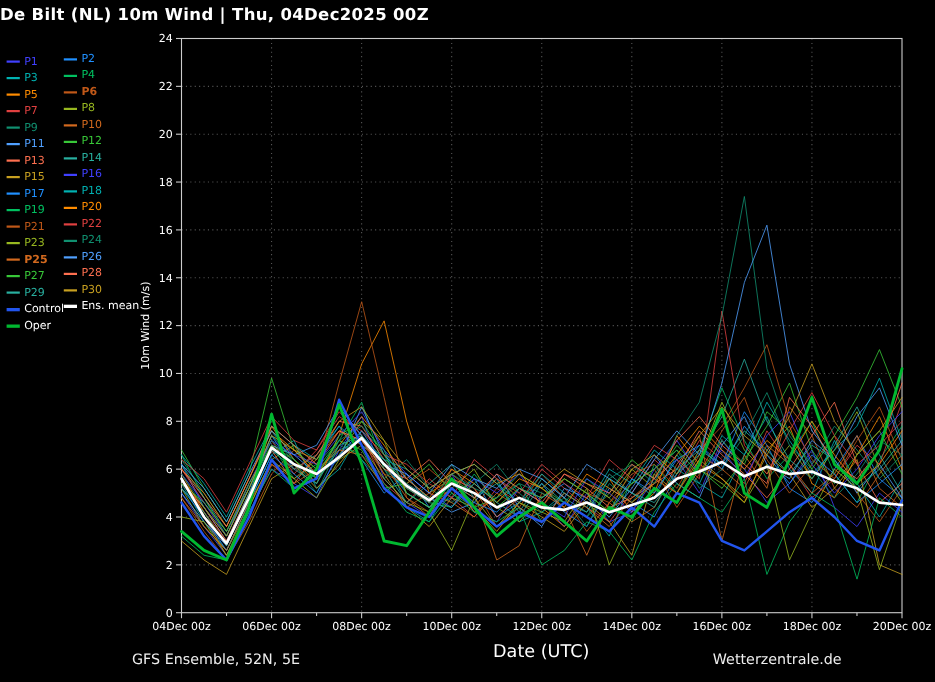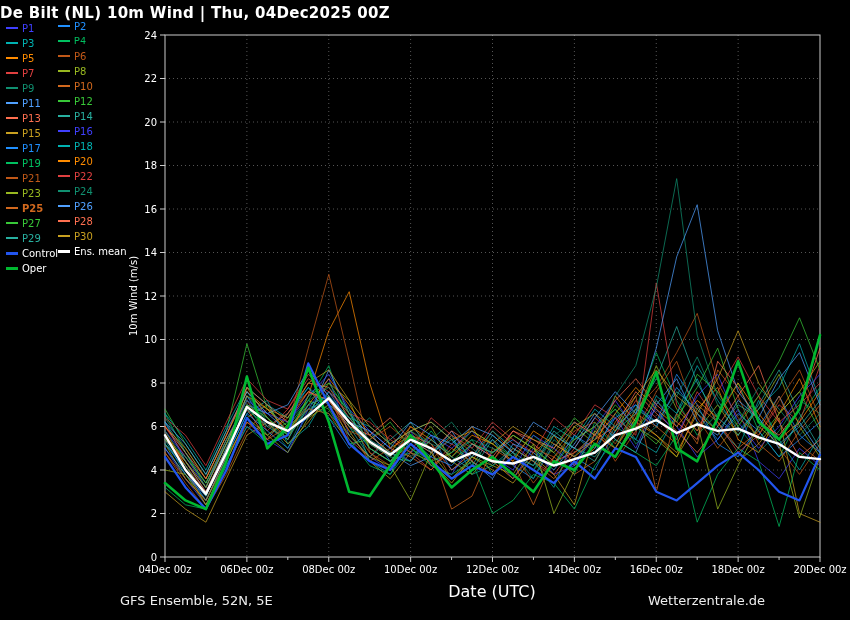--- a/index.html
+++ b/index.html
@@ -1,21 +1,21 @@
 <!DOCTYPE html>
 <html><head>
 <meta charset="utf-8">
 <style>
   html,body{margin:0;padding:0;background:#000;}
   .page{position:relative;width:850px;height:620px;background:#000;color:#fff;
         font-family:"DejaVu Sans","Liberation Sans",sans-serif;overflow:hidden;}
   .title{position:absolute;top:4px;left:0;width:100%;
          font-size:15px;font-weight:bold;letter-spacing:0.3px;}
   svg#plot{position:absolute;top:0;left:0;}
-  .legend{position:absolute;left:6px;top:18px;width:150px;z-index:2;}
+  .legend{position:absolute;left:6px;top:46px;width:150px;z-index:2;}
   .legend-row{display:flex;height:15px;line-height:15px;}
   .legend-cell1{width:52px;}
   .legend-item{white-space:nowrap;font-size:10px;}
   .legend-dash{display:inline-block;width:12px;height:2px;margin-right:4px;
                vertical-align:middle;}
   .legend-dash.thick{height:3px;}
   .legend-lbl{vertical-align:middle;}
   .ylabel{position:absolute;left:133px;top:296px;transform:translate(-50%,-50%) rotate(-90deg);
           font-size:10px;white-space:nowrap;color:#fff;}
   .xlabel{position:absolute;left:492px;top:582px;transform:translateX(-50%);
@@ -138,25 +138,25 @@
       <polyline points="165.0,483.1 185.5,500.4 205.9,509.1 226.4,461.3 246.9,376.5 267.3,448.3 287.8,426.5 308.3,367.8 328.8,422.1 349.2,491.8 369.7,496.1 390.2,465.6 410.6,435.2 431.1,461.3 451.6,487.4 472.0,470.0 492.5,456.9 513.0,474.4 533.4,491.8 553.9,461.3 574.4,470.0 594.8,443.9 615.3,456.9 635.8,422.1 656.3,372.1 676.7,448.3 697.2,461.3 717.7,417.8 738.1,361.3 758.6,422.1 779.1,439.6 799.5,409.1 820.0,335.1" fill="none" stroke="#00b830" stroke-width="2.6" stroke-linejoin="round" stroke-linecap="round" opacity="1"></polyline>
       <polyline points="165.0,435.2 185.5,470.0 205.9,493.9 226.4,452.6 246.9,406.9 267.3,422.1 287.8,430.9 308.3,415.6 328.8,398.2 349.2,422.1 369.7,441.7 390.2,454.8 410.6,439.6 431.1,448.3 451.6,461.3 472.0,452.6 492.5,461.3 513.0,463.5 533.4,456.9 553.9,465.6 574.4,459.1 594.8,452.6 615.3,435.2 635.8,428.7 656.3,420.0 676.7,433.0 697.2,424.3 717.7,430.9 738.1,428.7 758.6,437.4 779.1,443.9 799.5,456.9 820.0,459.1" fill="none" stroke="#ffffff" stroke-width="2.4" stroke-linejoin="round" stroke-linecap="round" opacity="1"></polyline>
     </svg>
   <div id="legend" class="legend">
       <div class="legend-row">
         <span class="legend-cell1"><span class="legend-item"><span class="legend-dash" style="background: rgb(64, 64, 255);"></span><span class="legend-lbl" style="color: rgb(64, 64, 255);">P1</span></span></span>
         <span class="legend-item"><span class="legend-dash" style="background: rgb(32, 144, 255);"></span><span class="legend-lbl" style="color: rgb(32, 144, 255);">P2</span></span>
       </div>
       <div class="legend-row">
         <span class="legend-cell1"><span class="legend-item"><span class="legend-dash" style="background: rgb(0, 178, 178);"></span><span class="legend-lbl" style="color: rgb(0, 178, 178); text-align: center;">P3</span></span></span>
-        <span class="legend-item"><span class="legend-dash" style="background: rgb(0, 192, 96);"></span><span class="legend-lbl" style="color: rgb(0, 192, 96); font-family: Liberation Mono, monospace;">P4</span></span>
+        <span class="legend-item"><span class="legend-dash" style="background: rgb(0, 192, 96);"></span><span class="legend-lbl" style="color: rgb(0, 192, 96);">P4</span></span>
       </div>
       <div class="legend-row">
         <span class="legend-cell1"><span class="legend-item"><span class="legend-dash" style="background: rgb(255, 140, 0);"></span><span class="legend-lbl" style="color: rgb(255, 140, 0);">P5</span></span></span>
-        <span class="legend-item"><span class="legend-dash" style="background: rgb(192, 88, 24);"></span><span class="legend-lbl" style="color: rgb(192, 88, 24);">P6</span></span>
+        <span class="legend-item"><span class="legend-dash" style="background: rgb(192, 88, 24);"></span><span class="legend-lbl" style="color: rgb(192, 88, 24); font-weight: bold;">P6</span></span>
       </div>
       <div class="legend-row">
         <span class="legend-cell1"><span class="legend-item"><span class="legend-dash" style="background: rgb(224, 64, 64);"></span><span class="legend-lbl" style="color: rgb(224, 64, 64);">P7</span></span></span>
         <span class="legend-item"><span class="legend-dash" style="background: rgb(152, 184, 32);"></span><span class="legend-lbl" style="color: rgb(152, 184, 32);">P8</span></span>
       </div>
       <div class="legend-row">
         <span class="legend-cell1"><span class="legend-item"><span class="legend-dash" style="background: rgb(16, 144, 112);"></span><span class="legend-lbl" style="color: rgb(16, 144, 112);">P9</span></span></span>
         <span class="legend-item"><span class="legend-dash" style="background: rgb(210, 105, 30);"></span><span class="legend-lbl" style="color: rgb(210, 105, 30);">P10</span></span>
       </div>
       <div class="legend-row">

